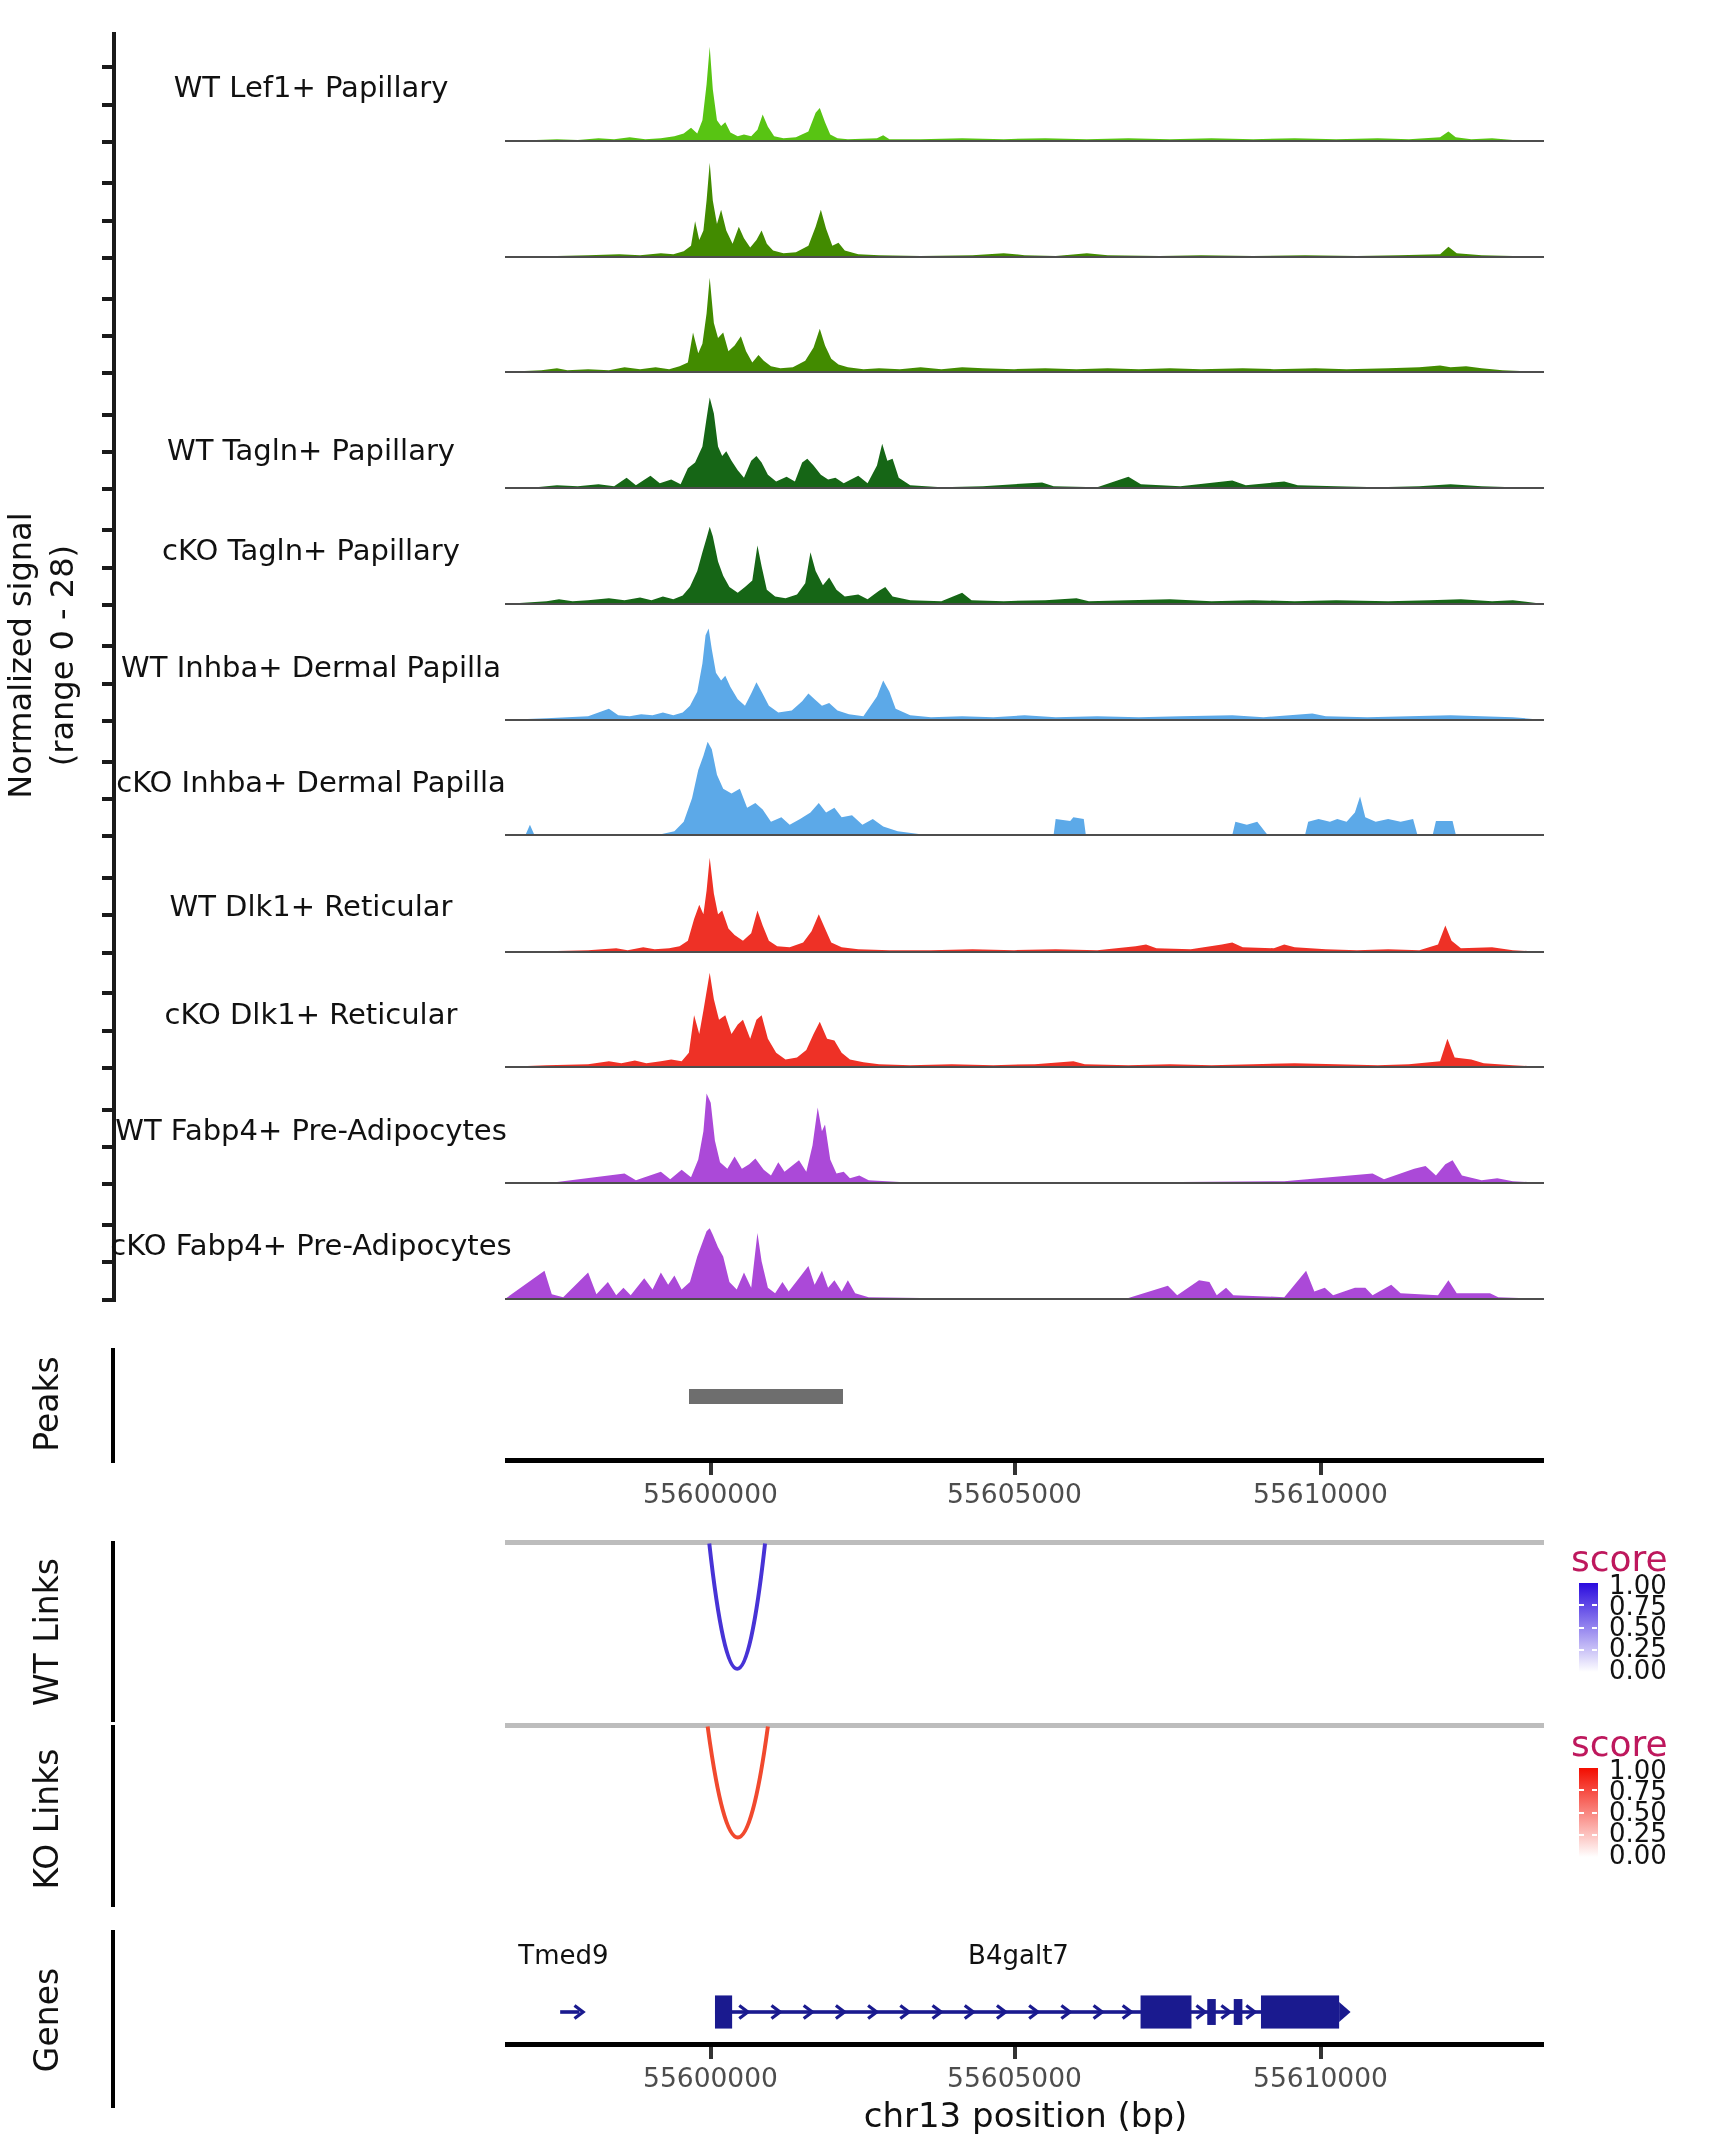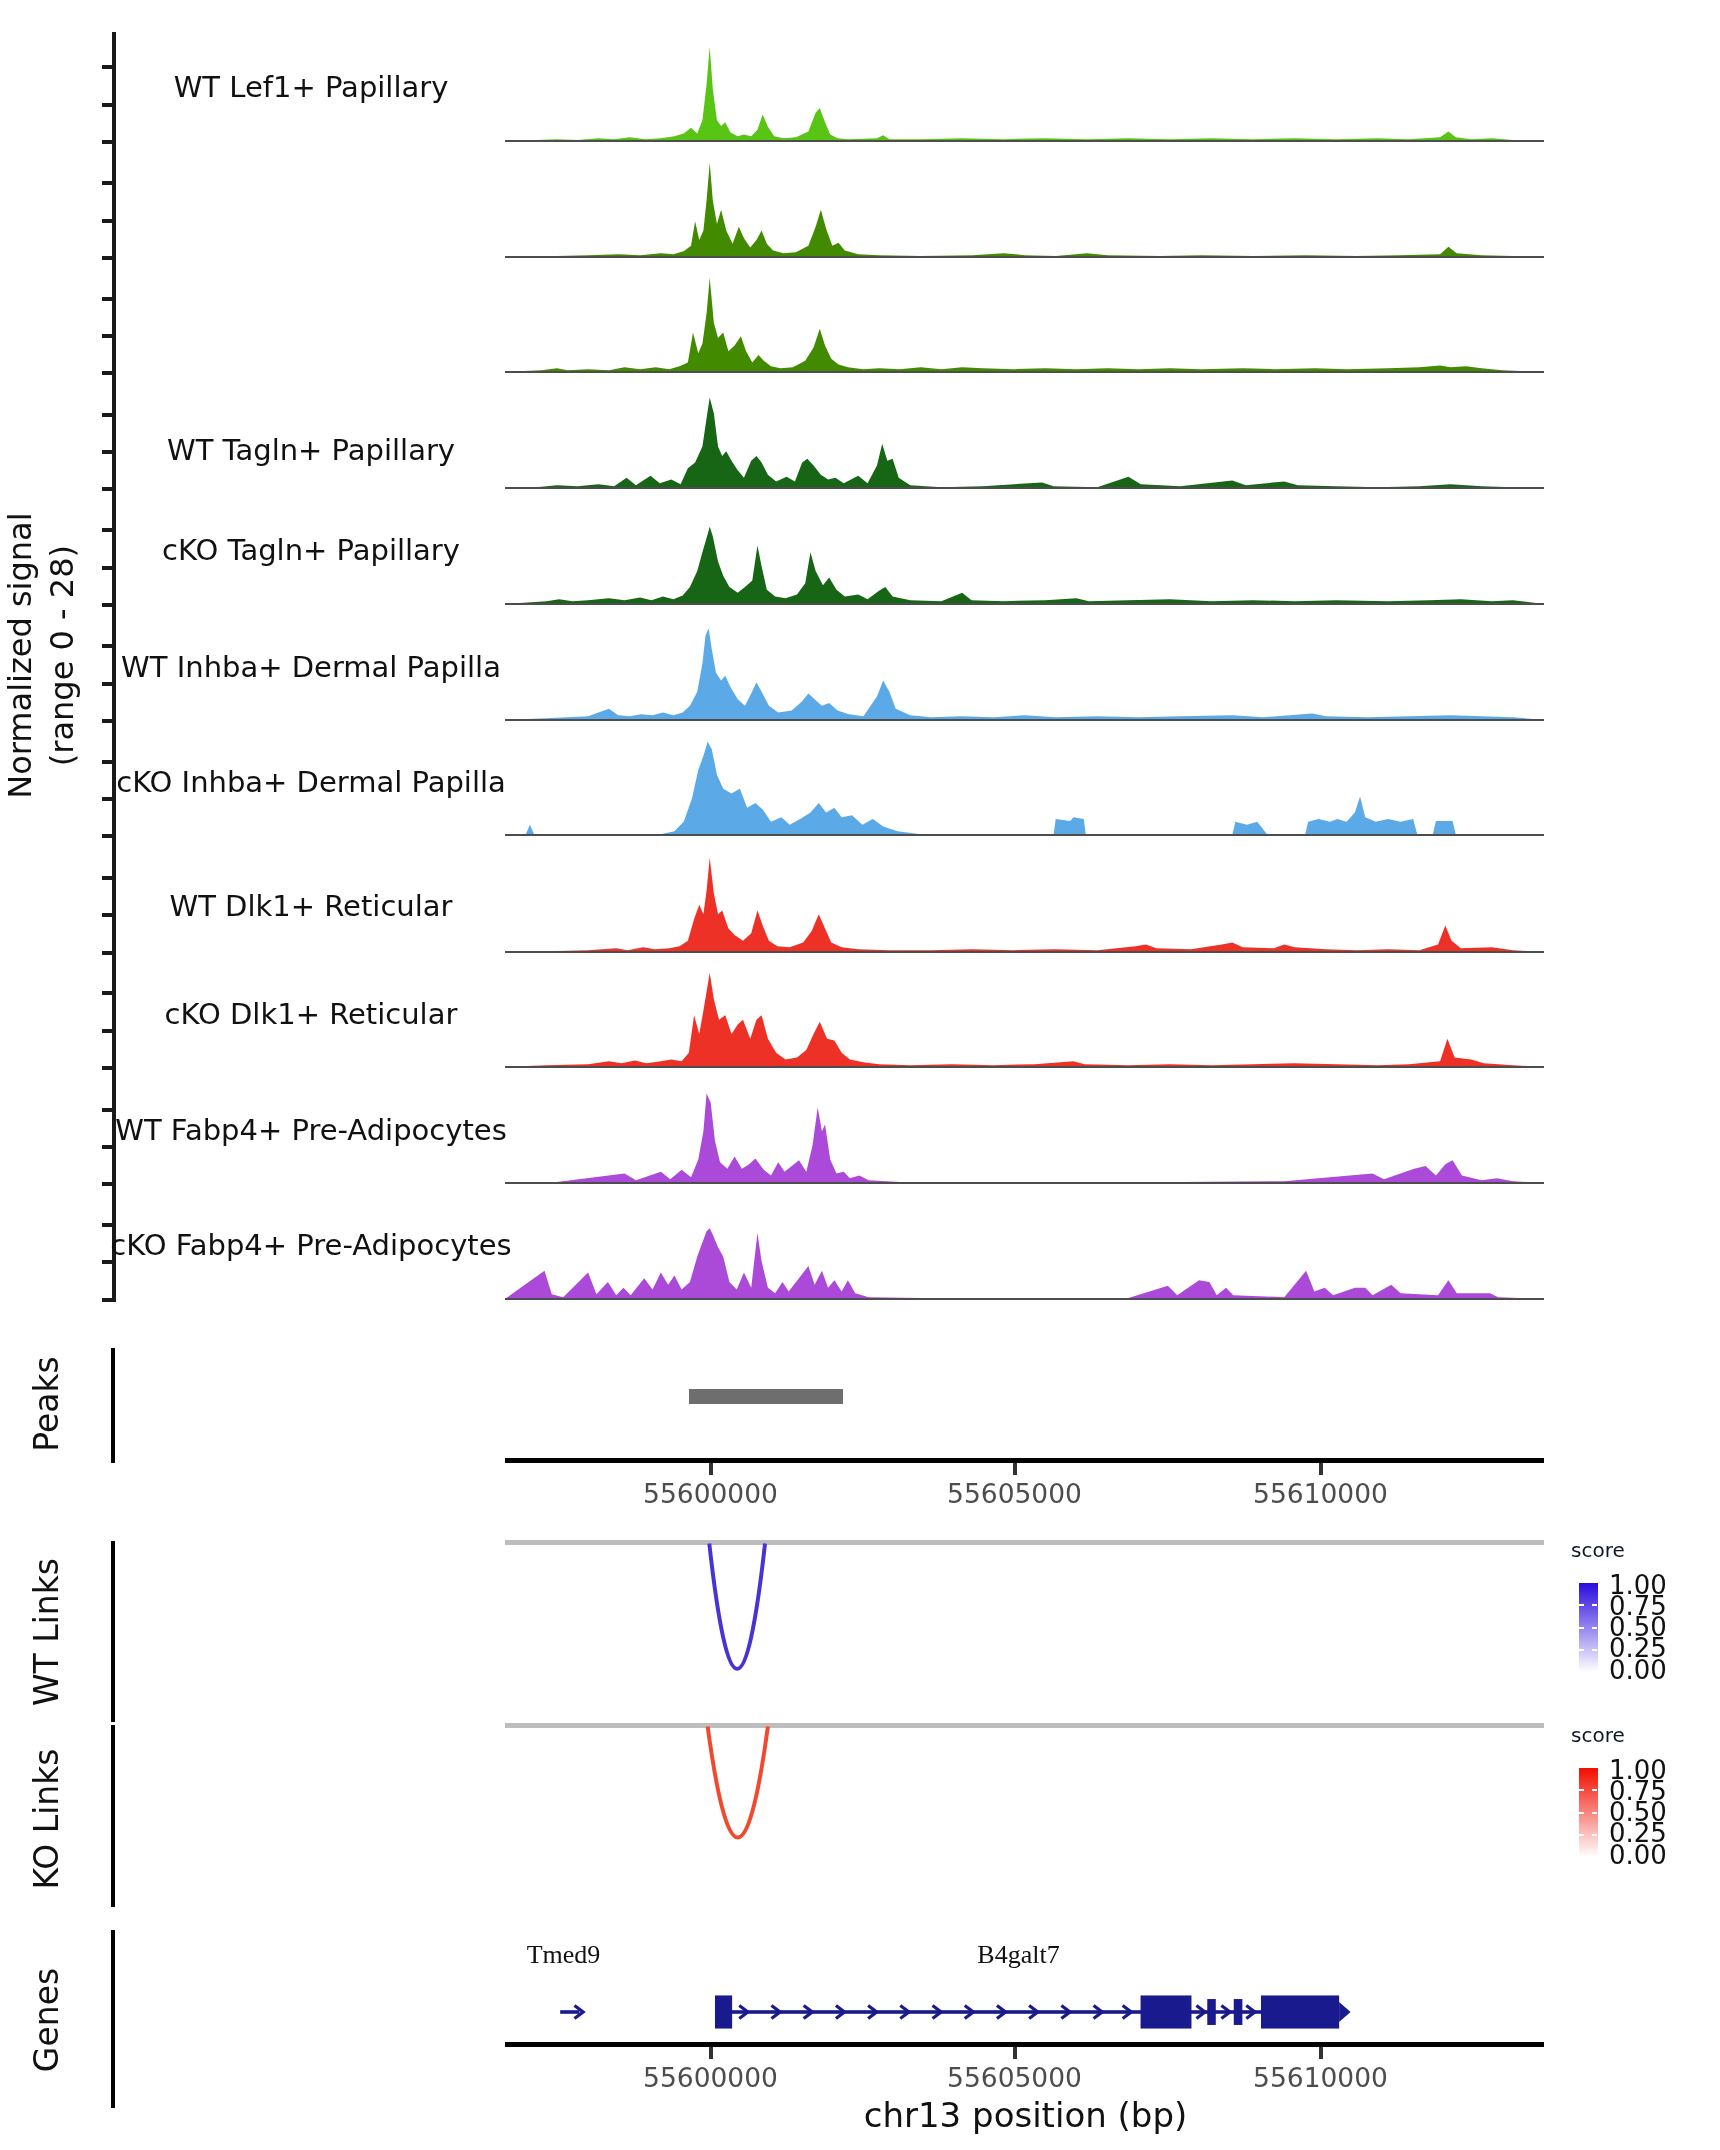--- a/index.html
+++ b/index.html
@@ -5,23 +5,23 @@
   html,body{margin:0;padding:0;background:#ffffff;}
   #app{position:relative;width:1721px;height:2151px;background:#ffffff;
        font-family:"DejaVu Sans","Liberation Sans",sans-serif;color:#111;overflow:hidden;}
   .vlabel{position:absolute;width:287px;height:40px;line-height:40px;text-align:center;
           white-space:nowrap;transform:rotate(-90deg);font-size:33px;color:#111;}
   .ylab{position:absolute;width:645px;text-align:center;transform:rotate(-90deg);
         font-size:32px;line-height:1.3;color:#111;}
   .track-label{display:flex;align-items:center;justify-content:center;
                font-size:29px;color:#111;white-space:nowrap;}
   .tick-label{position:absolute;color:#4d4d4d;font-size:26.5px;text-align:center;white-space:nowrap;}
-  .legend-title{position:absolute;font-size:20px;color:#0f172a;}
+  .legend-title{position:absolute;font-size:36px;color:#be185d;}
   .legend-label{position:absolute;font-size:26px;color:#111;white-space:nowrap;}
-  .gene-label{position:absolute;width:287px;text-align:center;font-size:26px;color:#111;white-space:nowrap;font-family:Liberation Serif, serif;}
+  .gene-label{position:absolute;width:287px;text-align:center;font-size:26px;color:#111;white-space:nowrap;}
   .axis-title{position:absolute;font-size:34px;color:#111;text-align:center;white-space:nowrap;}
 </style>
 </head>
 <body>
 
 <div id="app">
 
   <div class="ylab" id="ylab" style="left:-281px;top:614px;">
     <div>Normalized signal</div>
     <div>(range 0 - 28)</div>

